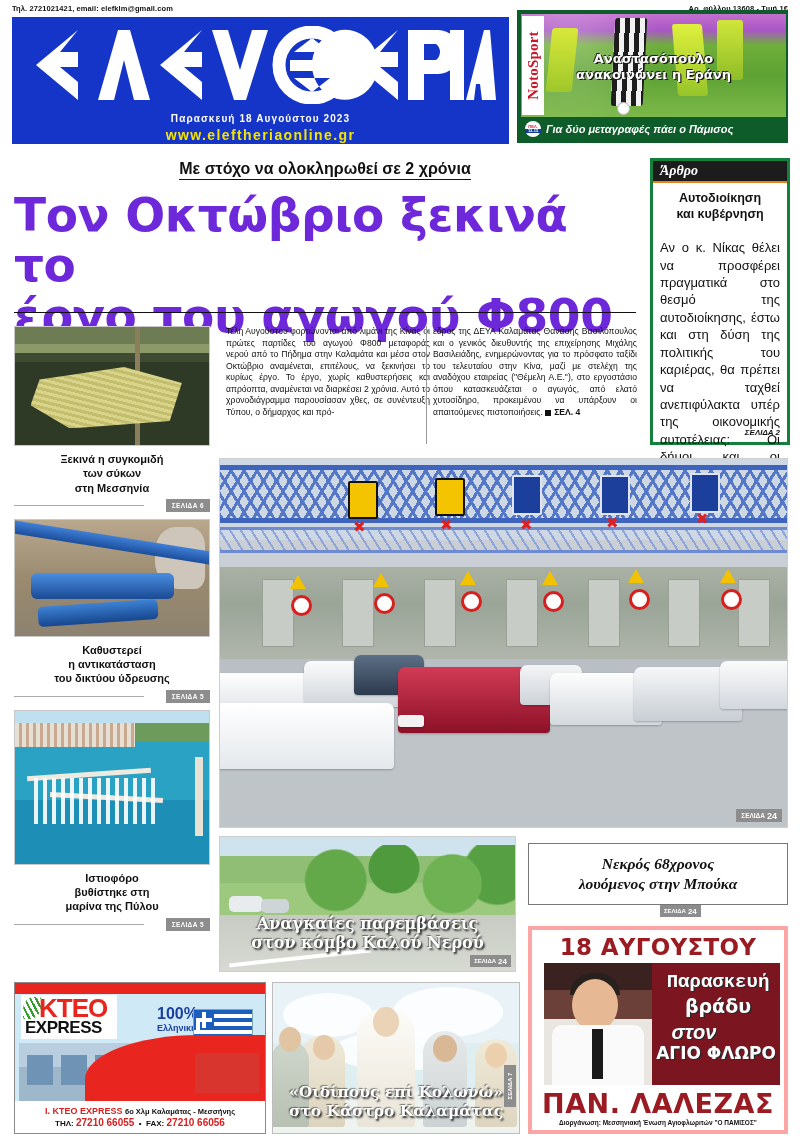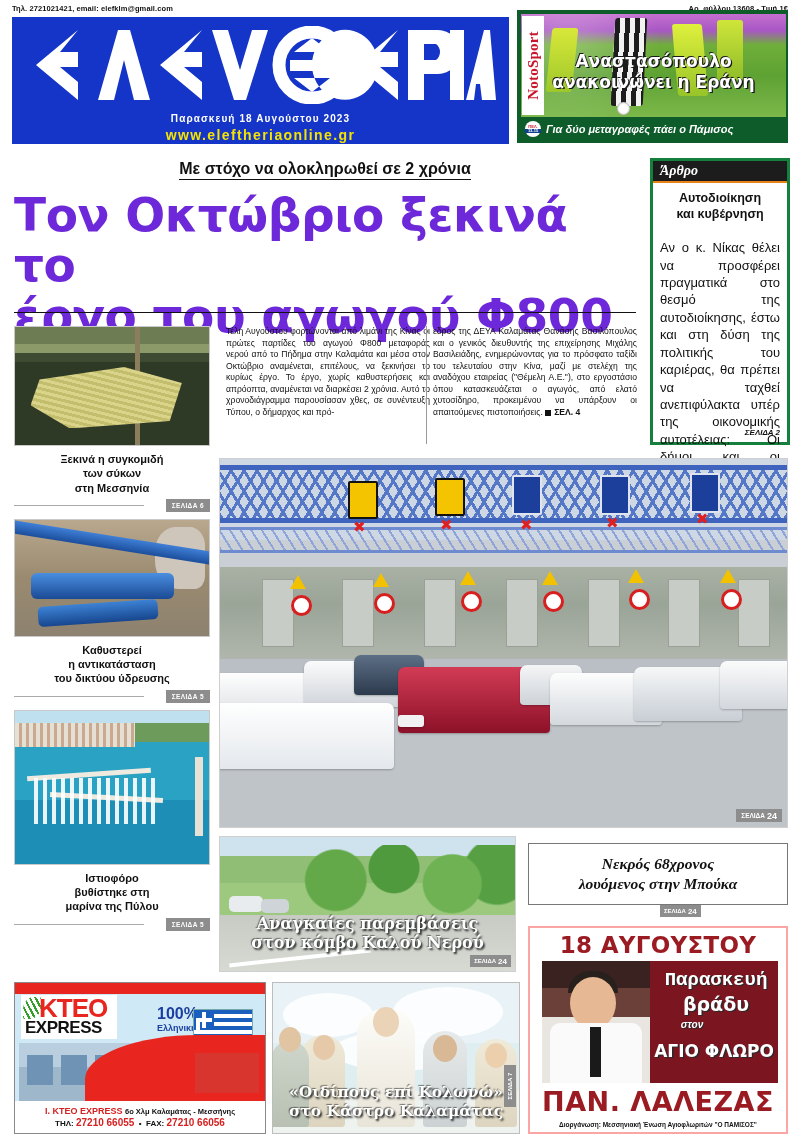--- a/index.html
+++ b/index.html
@@ -50,21 +50,21 @@
     overflow:hidden;
   }
   .sp-player{position:absolute;border-radius:3px;}
   .sp-y1{left:28px;top:14px;width:26px;height:64px;background:linear-gradient(180deg,#d8e839,#9ec72b);transform:skewX(-6deg);}
   .sp-y2{left:154px;top:10px;width:30px;height:72px;background:linear-gradient(180deg,#dff03d,#97c429);transform:skewX(5deg);}
   .sp-y3{left:196px;top:6px;width:26px;height:60px;background:linear-gradient(180deg,#cfe53a,#8fbd28);}
   .sp-stripe{left:92px;top:4px;width:32px;height:88px;background:repeating-linear-gradient(90deg,#1d1d1d 0 5px,#f2f2f2 5px 10px);transform:skewX(-3deg);}
   .sp-ball{position:absolute;left:96px;top:88px;width:13px;height:13px;border-radius:50%;background:#fff;box-shadow:0 0 2px #555 inset;}
   .sport-title{
     position:absolute;left:3px;top:40px;width:265px;text-align:center;
-    font-size:17px;font-weight:bold;color:#fff;line-height:1.22;
+    font-size:13px;font-weight:bold;color:#fff;line-height:1.22;
     text-shadow:1.4px 1.4px 0 #1a1a1a, -0.7px -0.7px 0 #1a1a1a;
     font-family:"DejaVu Sans",sans-serif;
   }
   .sport-vert{
     position:absolute;left:4px;top:5px;width:22px;height:99px;
     background:#fff;display:flex;align-items:center;justify-content:center;
   }
   .sport-vert span{
     transform:rotate(-90deg);white-space:nowrap;
     font-family:"Liberation Serif","DejaVu Serif",serif;
@@ -309,39 +309,39 @@
   }
   .th-page{
     position:absolute;right:3px;bottom:26px;width:12px;height:42px;background:#8d8d8d;color:#fff;
     display:flex;align-items:center;justify-content:center;
   }
   .th-page span{transform:rotate(-90deg);white-space:nowrap;font-size:6px;font-weight:bold;}
 
   
   .lalezas{
     position:absolute;left:528px;top:926px;width:260px;height:208px;
-    border:2px solid #fca5a5;box-sizing:border-box;background:#fff;overflow:hidden;
+    border:4px solid #fca5a5;box-sizing:border-box;background:#fff;overflow:hidden;
   }
   .lz-date{
     position:absolute;left:0;top:4px;width:100%;text-align:center;
     font-size:23px;font-weight:bold;color:#9b1b22;letter-spacing:.3px;
     font-family:"DejaVu Sans",sans-serif;
   }
   .lz-inner{position:absolute;left:12px;top:33px;width:236px;height:122px;background:#7b1520;}
   .lz-photo{position:absolute;left:0;top:0;width:108px;height:122px;
     background:linear-gradient(180deg,#3a2220 0 22%, #6b4038 22% 46%, #e9e6e1 46% 100%);overflow:hidden;}
   .lz-face{position:absolute;left:28px;top:16px;width:46px;height:52px;border-radius:50%;background:#e7b894;}
   .lz-hair{position:absolute;left:26px;top:10px;width:50px;height:22px;border-radius:24px 24px 0 0;background:#27201d;}
   .lz-shirt{position:absolute;left:8px;top:62px;width:92px;height:62px;background:#fafafa;border-radius:10px 10px 0 0;}
   .lz-tie{position:absolute;left:48px;top:66px;width:11px;height:50px;background:#1a1a1a;}
   .lz-l1{position:absolute;left:118px;top:8px;width:112px;text-align:center;font-size:19px;font-weight:bold;color:#fff;
     text-shadow:1.4px 1.4px 0 #2a2a2a;font-family:Liberation Mono, monospace;}
   .lz-l2{position:absolute;left:118px;top:32px;width:112px;text-align:center;font-size:19px;font-weight:bold;color:#fff;
     text-shadow:1.4px 1.4px 0 #2a2a2a;font-family:"DejaVu Sans",sans-serif;}
-  .lz-l3{position:absolute;left:110px;top:58px;width:80px;text-align:center;font-size:10px;font-style:italic;font-weight:bold;color:#fff;
+  .lz-l3{position:absolute;left:110px;top:58px;width:80px;text-align:center;font-size:20px;font-style:italic;font-weight:bold;color:#fff;
     text-shadow:1.2px 1.2px 0 #2a2a2a;}
   .lz-l4{position:absolute;left:112px;top:80px;width:120px;text-align:center;font-size:17px;font-weight:bold;color:#fff;
     text-shadow:1.4px 1.4px 0 #2a2a2a;font-family:"DejaVu Sans",sans-serif;}
   .lz-name{
     position:absolute;left:0;top:158px;width:100%;text-align:center;
     font-size:27px;font-weight:bold;color:#9b1b22;letter-spacing:.5px;
     font-family:"DejaVu Sans",sans-serif;
   }
   .lz-org{
     position:absolute;left:0;bottom:4px;width:100%;text-align:center;

